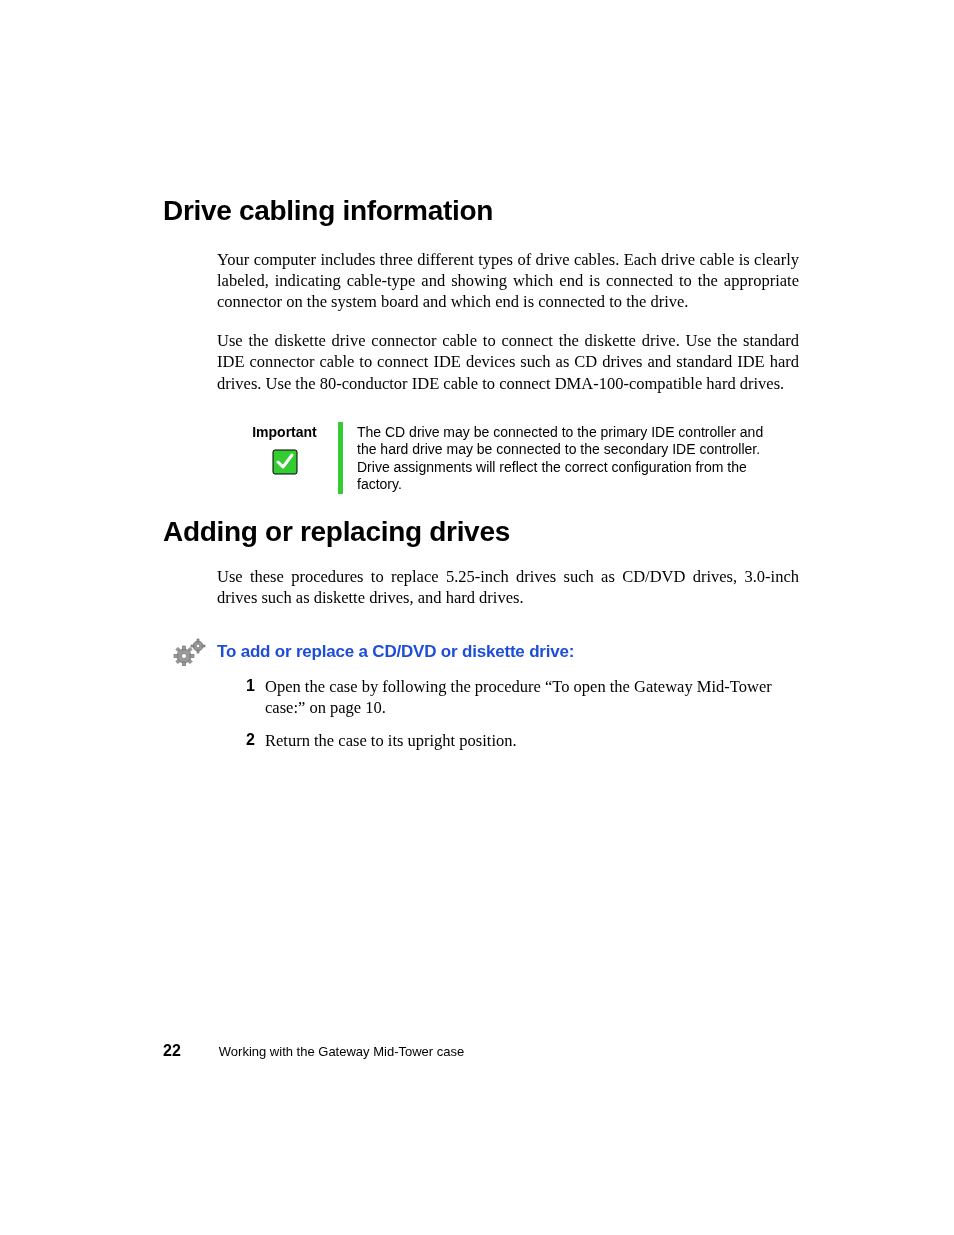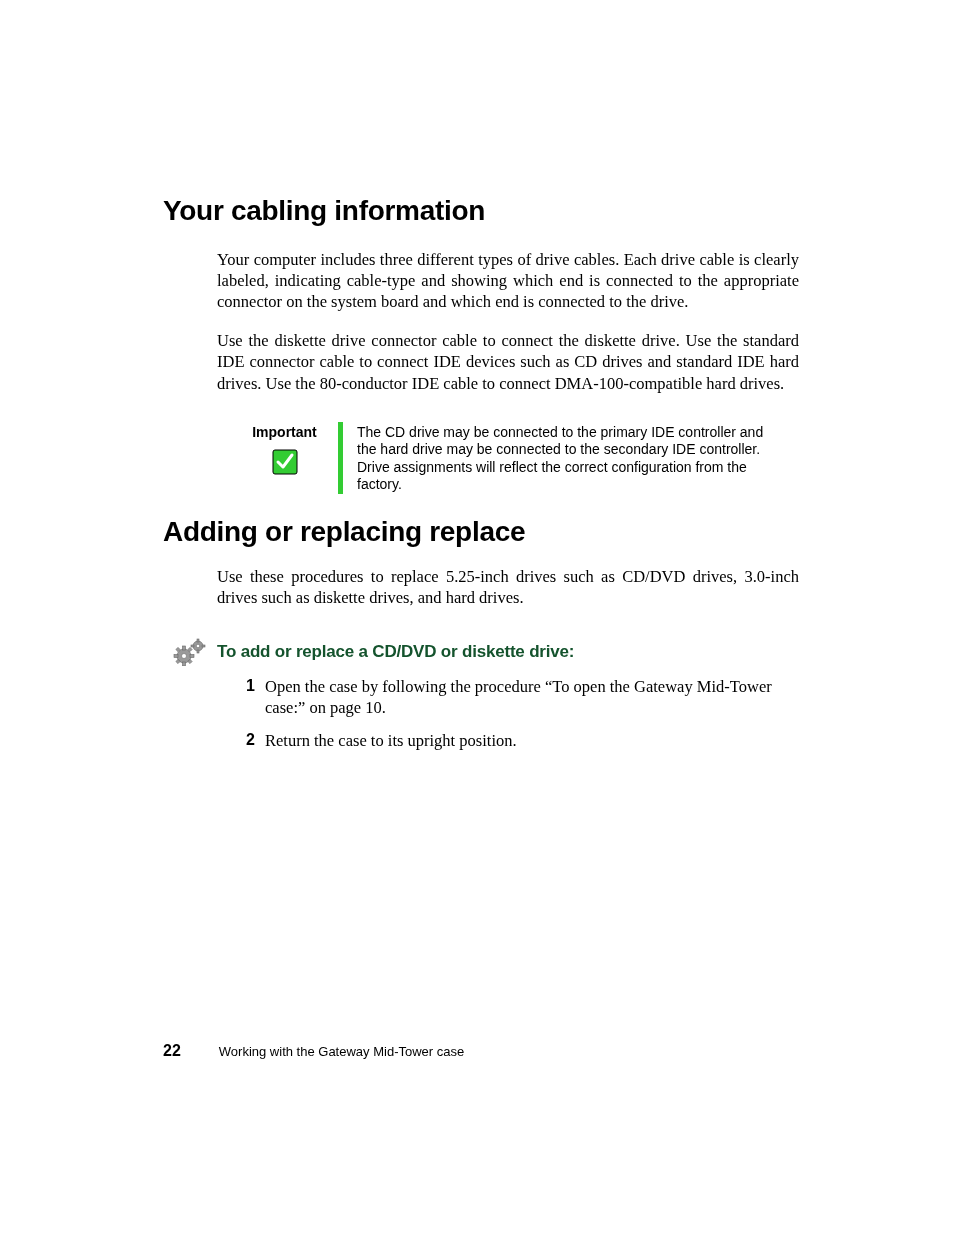--- a/index.html
+++ b/index.html
@@ -88,21 +88,21 @@
     .gear-icon {
       width: 34px;
       height: 28px;
       margin-right: 10px;
       flex-shrink: 0;
     }
     .procedure-heading {
       font-family: Arial, Helvetica, sans-serif;
       font-weight: bold;
       font-size: 17px;
-      color: #14532d;
+      color: #1d4ed8;
       letter-spacing: -0.2px;
     }
     .step {
       display: flex;
       margin-left: 70px;
       margin-bottom: 12px;
       font-size: 16.5px;
       line-height: 1.28;
     }
     .step-num {
@@ -133,41 +133,41 @@
     .footer-text {
       font-family: Arial, Helvetica, sans-serif;
       font-size: 13px;
     }
   </style>
 </head>
 <body>
 
 <div class="page">
 
-  <h1>Your cabling information</h1>
+  <h1>Drive cabling information</h1>
 
   <p class="body-para">Your computer includes three different types of drive cables. Each drive cable is clearly labeled, indicating cable-type and showing which end is connected to the appropriate connector on the system board and which end is connected to the drive.</p>
 
   <p class="body-para intro2">Use the diskette drive connector cable to connect the diskette drive. Use the standard IDE connector cable to connect IDE devices such as CD drives and standard IDE hard drives. Use the 80-conductor IDE cable to connect DMA-100-compatible hard drives.</p>
 
   <div class="callout">
     <div class="callout-label-col">
       <div class="callout-label">Important</div>
       <span class="callout-icon">
         <svg viewBox="0 0 28 28" width="28" height="28">
           <rect x="2" y="2" width="24" height="24" rx="2" fill="#33cc33" stroke="#000" stroke-width="1"></rect>
           <path d="M 7 14 L 12 19 L 21 7" fill="none" stroke="#ffffff" stroke-width="3" stroke-linecap="round" stroke-linejoin="round"></path>
         </svg>
       </span>
     </div>
     <div class="callout-divider"></div>
     <div class="callout-body">The CD drive may be connected to the primary IDE controller and the hard drive may be connected to the secondary IDE controller. Drive assignments will reflect the correct configuration from the factory.</div>
   </div>
 
-  <h1 class="second">Adding or replacing replace</h1>
+  <h1 class="second">Adding or replacing drives</h1>
 
   <p class="body-para">Use these procedures to replace 5.25-inch drives such as CD/DVD drives, 3.0-inch drives such as diskette drives, and hard drives.</p>
 
   <div class="procedure-heading-row">
     <span class="gear-icon">
       <svg viewBox="0 0 34 28" width="34" height="28">
         <g fill="#9a9a9a" stroke="#666" stroke-width="0.6">
           <circle cx="11" cy="18" r="7"></circle>
           <circle cx="11" cy="18" r="2.5" fill="#fff"></circle>
           <rect x="9.5" y="8" width="3" height="4"></rect>

